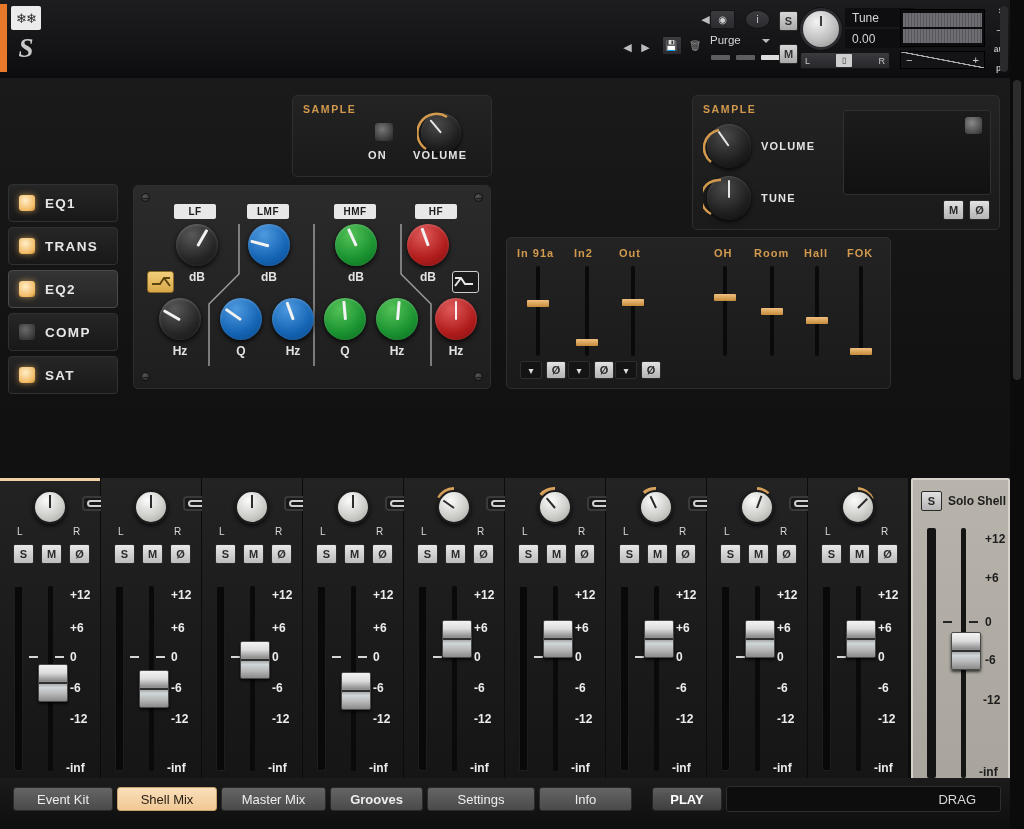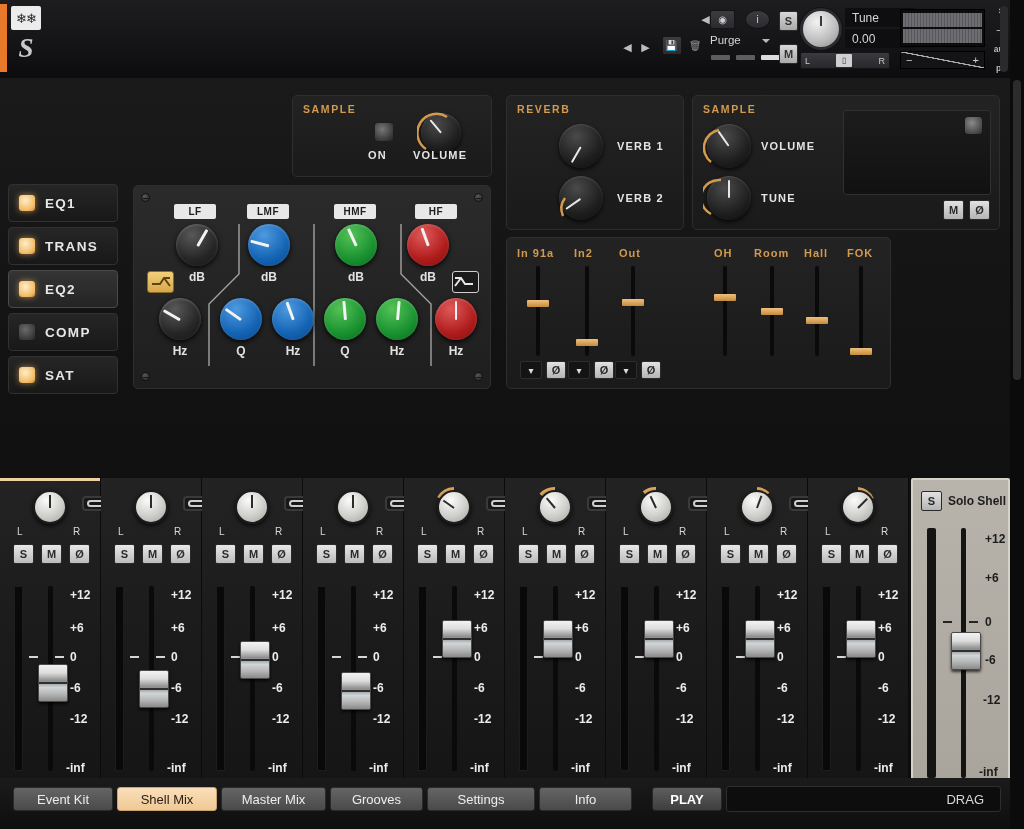--- a/index.html
+++ b/index.html
@@ -163,21 +163,21 @@
      background:linear-gradient(180deg,#1b1b1b,#0e0e0e); }
   .navbtn { position:absolute; top:9px; height:24px; border-radius:3px;
      background:linear-gradient(180deg,#656565,#4a4a4a); border:1px solid #2a2a2a;
      color:#ededed; font-size:13px; display:flex; align-items:center; justify-content:center; }
   .navbtn.active { background:linear-gradient(180deg,#fbdfba,#f0c894); color:#2a2118; border-color:#c9a46e;}
   .playbtn { position:absolute; top:9px; height:24px; background:linear-gradient(180deg,#5e5e5e,#3e3e3e);
      border:1px solid #262626; border-radius:3px; color:#fff; font-size:13px; font-weight:bold;
      display:flex; align-items:center; justify-content:center;}
   .dragbox { position:absolute; top:8px; height:26px; background:#0d0d0d; border:1px solid #2e2e2e;
      border-radius:3px; color:#d8d8d8; font-size:13px; display:flex; align-items:center;
-     justify-content:flex-end; padding-right:16px;}
+     justify-content:flex-end; padding-right:24px;}
   .rscroll { position:absolute; right:0; top:0; width:14px; height:829px; background:#0b0b0b; }
   .rscroll .thumb { position:absolute; left:3px; top:80px; width:8px; height:300px; background:#2c2c2c; border-radius:4px;}
   .waveframe { position:absolute; background:linear-gradient(180deg,#1c1c1c,#111); border:1px solid #303030; border-radius:3px;}
 </style>
 </head>
 <body>
 
 <div class="app">
 
   <div class="kheader">
@@ -244,34 +244,20 @@
       <div class="wlab" style="position:absolute;left:75px;top:53px;">ON</div>
       <div class="knob" style="left:128px;top:17px;width:40px;height:40px;">
         <div class="pt" style="transform:rotate(-40deg);"></div>
       </div>
       <svg style="position:absolute;left:124px;top:13px;" width="48" height="48">
         <path d="M 9 40 A 15 15 0 1 1 30 8" stroke="#d39a4e" stroke-width="2.5" fill="none"></path>
       </svg>
       <div class="wlab" style="position:absolute;left:120px;top:53px;">VOLUME</div>
     </div>
 
-    <div class="panel" style="left:506px;top:17px;width:178px;height:135px;">
-      <div class="ptitle">REVERB</div>
-      <div class="knob" style="left:52px;top:28px;width:44px;height:44px;">
-        <div class="pt" style="transform:rotate(-150deg);"></div>
-      </div>
-      <div class="wlab" style="position:absolute;left:110px;top:44px;">VERB 1</div>
-      <div class="knob" style="left:52px;top:80px;width:44px;height:44px;">
-        <div class="pt" style="transform:rotate(-125deg);"></div>
-      </div>
-      <svg style="position:absolute;left:48px;top:76px;" width="52" height="52">
-        <path d="M 8 44 A 18 18 0 0 1 10 26" stroke="#d39a4e" stroke-width="2.5" fill="none"></path>
-      </svg>
-      <div class="wlab" style="position:absolute;left:110px;top:96px;">VERB 2</div>
-    </div>
 
     <div class="panel" style="left:692px;top:17px;width:308px;height:135px;">
       <div class="ptitle">SAMPLE</div>
       <div class="knob" style="left:14px;top:28px;width:44px;height:44px;">
         <div class="pt" style="transform:rotate(-35deg);"></div>
       </div>
       <svg style="position:absolute;left:10px;top:24px;" width="52" height="52">
         <path d="M 8 42 A 18 18 0 0 1 16 10" stroke="#d39a4e" stroke-width="2.5" fill="none"></path>
       </svg>
       <div class="wlab" style="position:absolute;left:68px;top:44px;">VOLUME</div>
@@ -701,21 +687,21 @@
       <div class="chout" style="left:715px;top:345px;width:85px;">Master</div>
       <div class="chout" style="left:816px;top:345px;width:85px;">Master</div>
       <div class="chout acc" style="left:918px;top:345px;width:85px;background:#121212;border-color:#6a6a6a;">Drummer</div>
     </div>
   </div>
 
   <div class="bottom">
     <div class="navbtn" style="left:13px;width:100px;">Event Kit</div>
     <div class="navbtn active" style="left:117px;width:100px;">Shell Mix</div>
     <div class="navbtn" style="left:221px;width:105px;">Master Mix</div>
-    <div class="navbtn" style="left:330px;width:93px;">Grooves</div>
+    <div class="navbtn" style="left:330px;width:93px;font-weight:bold;">Grooves</div>
     <div class="navbtn" style="left:427px;width:108px;">Settings</div>
     <div class="navbtn" style="left:539px;width:93px;">Info</div>
     <div class="playbtn" style="left:652px;width:70px;">PLAY</div>
     <div class="dragbox" style="left:726px;width:275px;">DRAG</div>
   </div>
 
   <div class="rscroll">
     <div class="thumb"></div>
   </div>
 </div>

